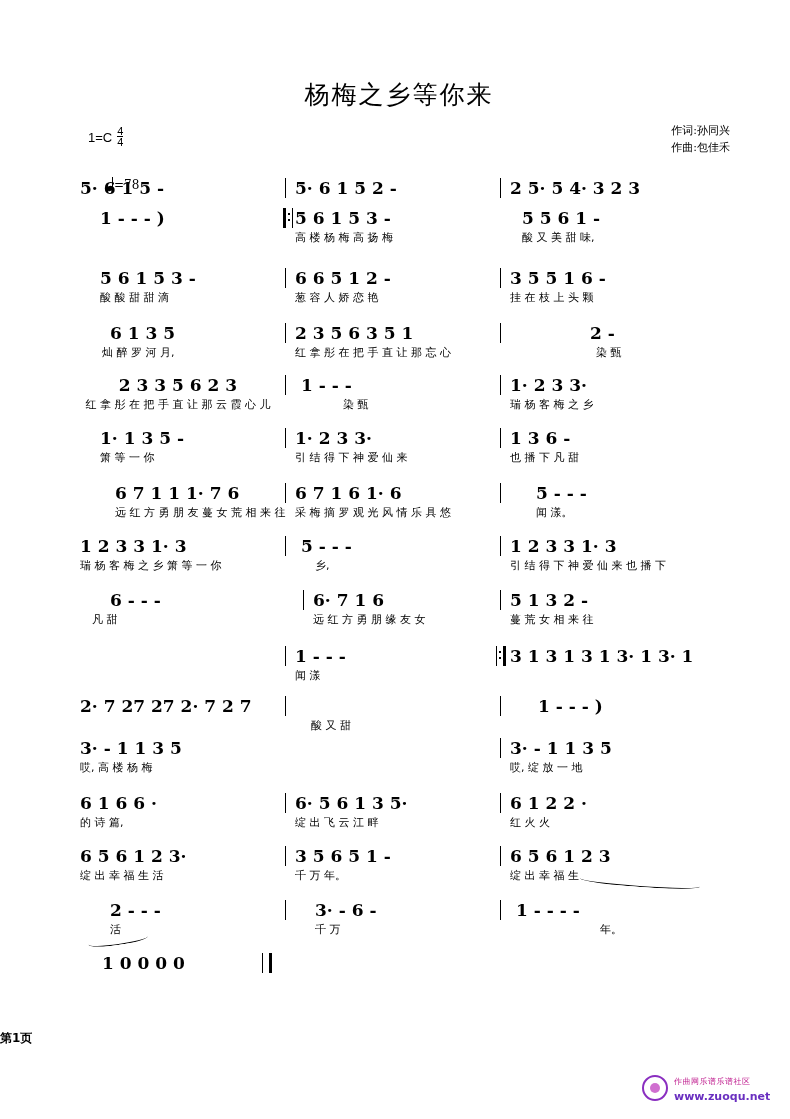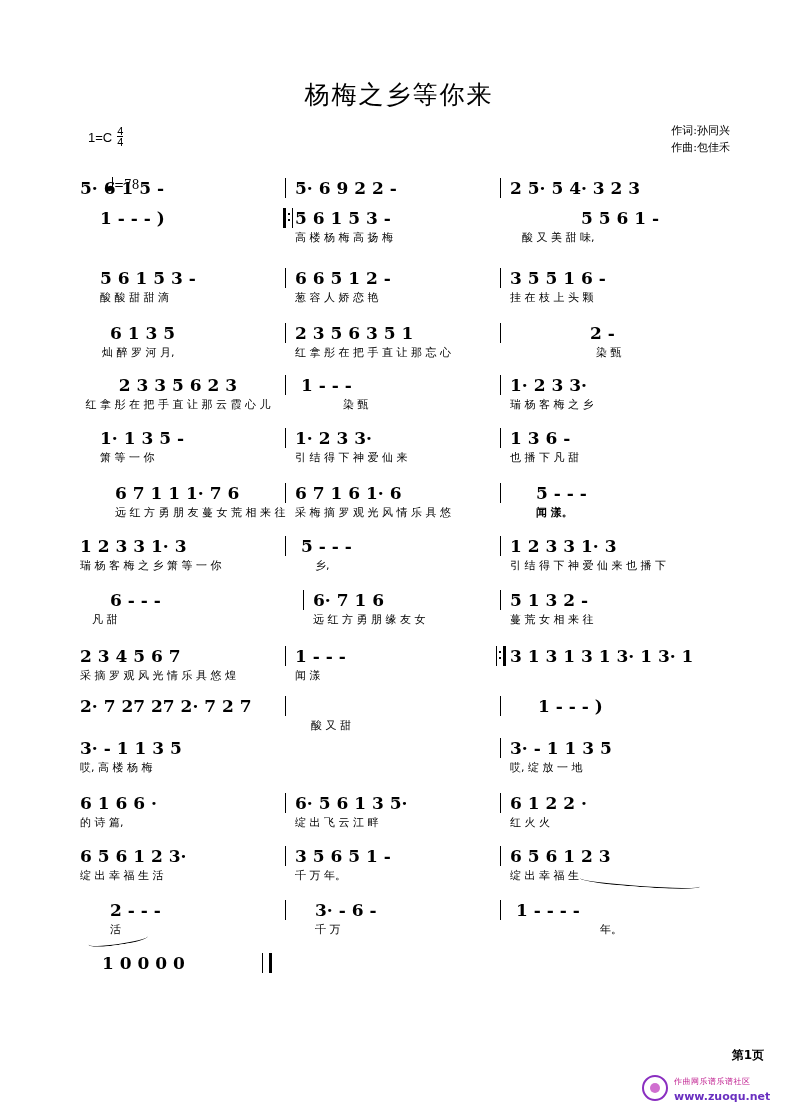--- a/index.html
+++ b/index.html
@@ -149,24 +149,24 @@
   .barline {
     position: absolute;
     left: -10px;
     top: 0px;
     width: 1px;
     height: 20px;
     background: #000;
   }
   .pagenum {
     position: absolute;
-    bottom: 55px;
+    bottom: 72px;
     left: 0;
     width: 764px;
-    text-align: right;
+    text-align: left;
     font-size: 12px;
     font-family: "DejaVu Sans", sans-serif;
     font-weight: bold;
   }
   .watermark {
     position: absolute;
     right: 18px;
     bottom: 8px;
     width: 130px;
     height: 40px;
@@ -305,24 +305,20 @@
       <div class="sysline" style="top:358px;">
         <div class="notes">1 2 3 3  1· 3</div>
         <div class="lyr">瑞 杨 客 梅 之 乡 箫 等  一 你</div>
       </div>
 
       <div class="sysline" style="top:412px;">
         <div class="notes" style="padding-left:30px;">6 - - -</div>
         <div class="lyr" style="padding-left:12px;">凡 甜</div>
       </div>
 
-      <div class="sysline" style="top:468px;">
-        <div class="notes">2 3 4 5 6  7</div>
-        <div class="lyr">采 摘 罗 观 风 光 情 乐 具 悠 煌</div>
-      </div>
 
       <div class="sysline" style="top:518px;">
         <div class="notes">2· 7  27 27  2· 7  2 7</div>
         <div class="lyr"></div>
       </div>
 
       <div class="sysline" style="top:560px;">
         <div class="notes">3· -   1 1 3 5</div>
         <div class="lyr">哎,    高 楼 杨 梅</div>
       </div>
@@ -348,21 +344,21 @@
         <div class="endbar" style="left:182px;"></div>
       </div>
 
       <div class="slur" style="left:8px; top:758px; width:60px; transform:rotate(-8deg);"></div>
     </div>
 
     <div class="col c2">
 
       <div class="sysline" style="top:0px;">
         <div class="barline"></div>
-        <div class="notes">5· 6 9 2  2 -</div>
+        <div class="notes">5· 6 1 5  2 -</div>
         <div class="lyr"></div>
       </div>
 
       <div class="sysline" style="top:30px;">
         <div class="repeat-open" style="left:-12px;"></div>
         <div class="notes">5 6 1 5   3 -</div>
         <div class="lyr">高 楼 杨 梅  高 扬 梅</div>
       </div>
 
       <div class="sysline" style="top:90px;">
@@ -439,21 +435,21 @@
 
     <div class="col c3">
 
       <div class="sysline" style="top:0px;">
         <div class="barline"></div>
         <div class="notes">2  5·  5 4· 3 2 3</div>
         <div class="lyr"></div>
       </div>
 
       <div class="sysline" style="top:30px;">
-        <div class="notes" style="padding-left:12px;text-align:center;">5   5 6   1 -</div>
+        <div class="notes" style="padding-left:12px;">5   5 6   1 -</div>
         <div class="lyr" style="padding-left:12px;">酸  又 美  甜 味,</div>
       </div>
 
       <div class="sysline" style="top:90px;">
         <div class="barline"></div>
         <div class="notes">3 5 5 1   6 -</div>
         <div class="lyr">挂 在 枝 上  头 颗</div>
       </div>
 
       <div class="sysline" style="top:145px;">
@@ -470,21 +466,21 @@
 
       <div class="sysline" style="top:250px;">
         <div class="barline"></div>
         <div class="notes">1  3  6 -</div>
         <div class="lyr">也 播  下 凡  甜</div>
       </div>
 
       <div class="sysline" style="top:305px;">
         <div class="barline"></div>
         <div class="notes" style="padding-left:26px;">5 - - -</div>
-        <div class="lyr" style="padding-left:26px;font-weight:bold;">闻 漾。</div>
+        <div class="lyr" style="padding-left:26px;">闻 漾。</div>
       </div>
 
       <div class="sysline" style="top:358px;">
         <div class="barline"></div>
         <div class="notes">1 2 3 3   1· 3</div>
         <div class="lyr">引 结 得 下 神 爱 仙 来 也 播 下</div>
       </div>
 
       <div class="sysline" style="top:412px;">
         <div class="barline"></div>

